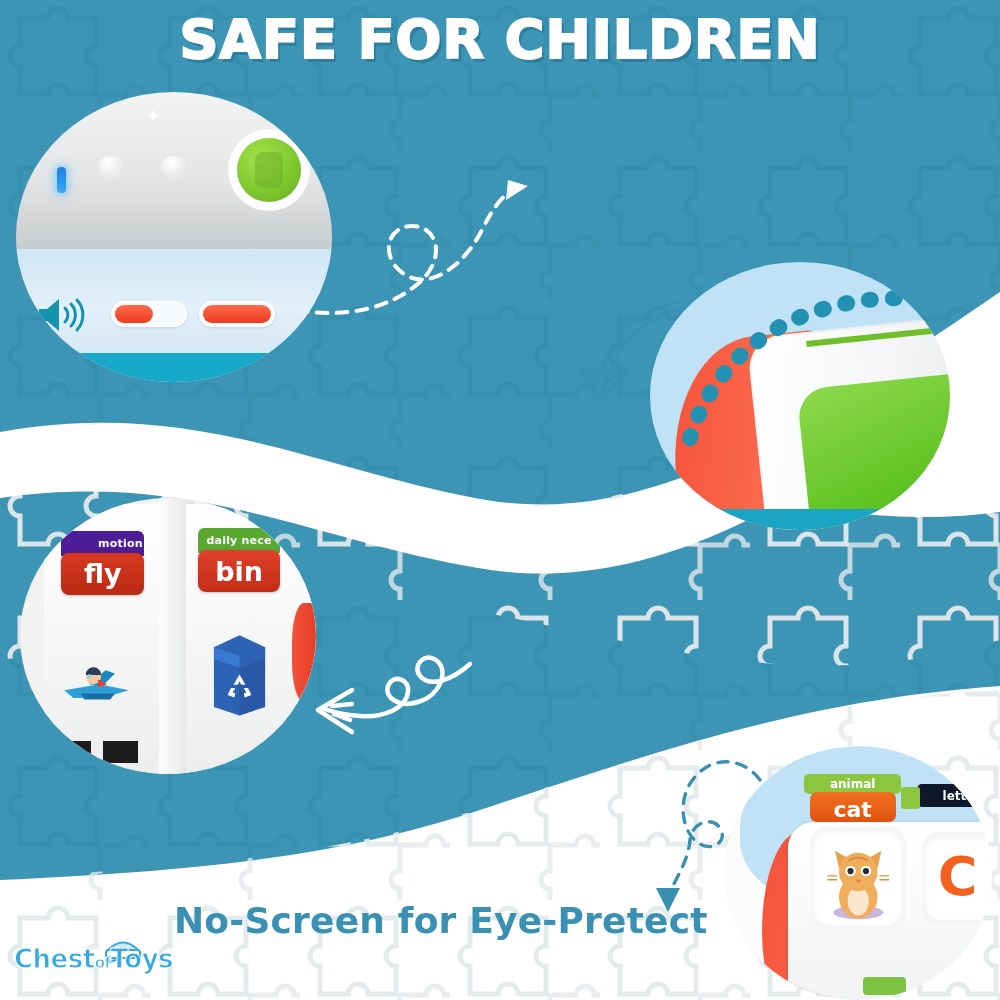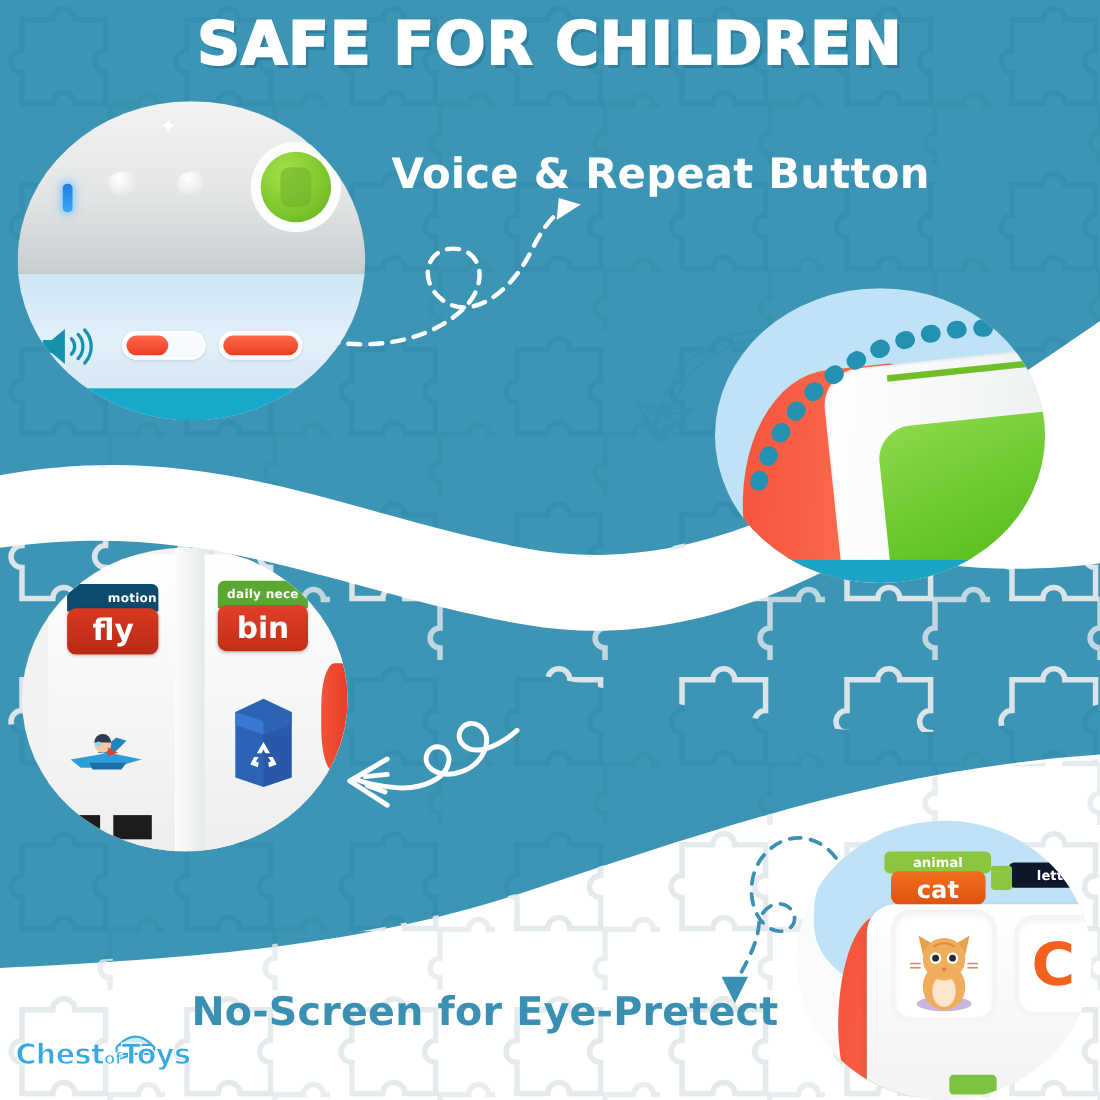--- a/index.html
+++ b/index.html
@@ -340,21 +340,21 @@
     <div class="p3-panel" style="left:8%;top:2%;width:46%;height:98%;"></div>
 
     <div class="p3-panel" style="left:47%;top:0;width:12%;height:100%;
          background:linear-gradient(90deg,#fbfcfc,#e0e3e3);"></div>
 
     <div class="p3-panel" style="left:56%;top:2%;width:44%;height:98%;"></div>
 
     <div style="position:absolute;right:-2%;top:38%;width:10%;height:36%;
          background:linear-gradient(90deg,#f4523a,#e03b22);border-radius:40%;"></div>
 
-    <div class="p3-tag" style="left:14%;top:12%;width:28%;height:9%;background:#0c4a6e;padding-left:35px;">
+    <div class="p3-tag" style="left:14%;top:12%;width:28%;height:9%;background:#4c1d95;padding-left:35px;">
       <span>motion</span>
     </div>
     <div class="p3-card p3-word" style="left:14%;top:20%;width:28%;height:15%;
          background:linear-gradient(180deg,#d8381f,#b92a14);">
       <span>fly</span>
     </div>
     <svg style="position:absolute;left:13%;top:55%;width:26%;height:22%" viewBox="0 0 100 70">
       <path d="M8 48 L54 40 L92 48 L58 58 L20 58 Z" fill="#2e9fd6"></path>
       <path d="M40 40 L62 22 L74 26 L58 42 Z" fill="#1f86bd"></path>
       <circle cx="46" cy="30" r="10" fill="#f6c8a0"></circle>
@@ -426,21 +426,20 @@
         </g>
       </svg>
     </div>
 
     <div class="p4-window" style="left:74%;top:34%;width:32%;height:36%;">
       <div class="p4-letter" style="left:18%;top:14%;">C</div>
     </div>
     <div style="position:absolute;left:52%;bottom:2%;width:16%;height:7%;background:#7ec242;border-radius:4px;"></div>
   </div>
 
-  <div class="caption cap-white" id="cap1">Voice &amp; Repeat Button</div>
   <div class="caption cap-teal" id="cap4">No-Screen for Eye-Pretect</div>
 
   <div id="logo">
     <svg viewBox="0 0 150 58" style="position:absolute;inset:0;width:100%;height:100%">
       <g transform="translate(96,2)">
         <path d="M2 16 q14 -14 28 -2 l4 4 -30 10 z" fill="#cfe8f6" stroke="#36a9e1" stroke-width="2"></path>
         <rect x="0" y="16" width="34" height="8" rx="3" fill="#ffffff" stroke="#36a9e1" stroke-width="2"></rect>
       </g>
     </svg>
     <div class="logo-text">

